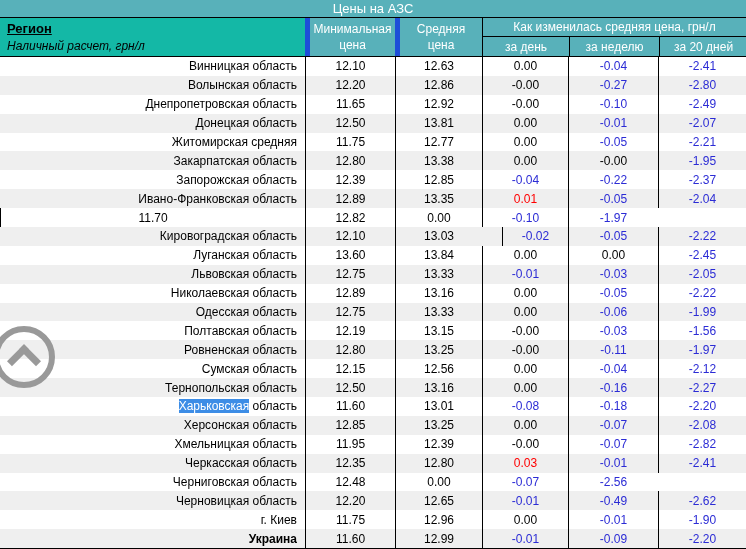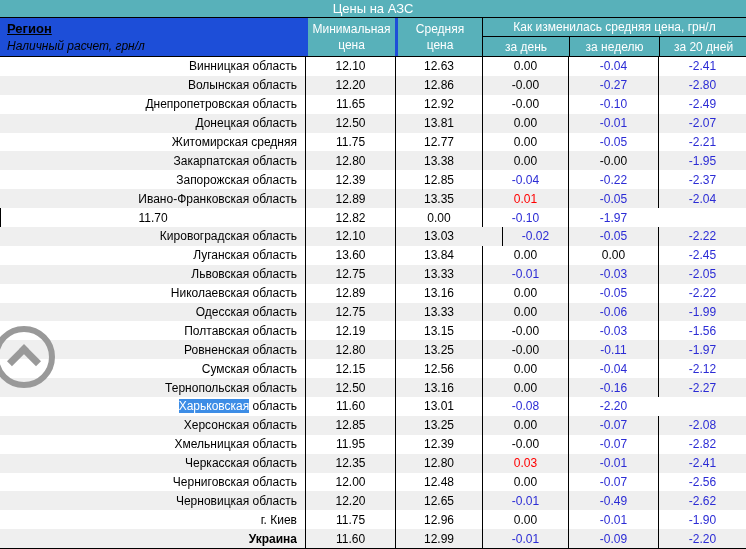--- a/index.html
+++ b/index.html
@@ -11,25 +11,25 @@
   
   .title-bar {
     height:18px; background:var(--teal); border-bottom:1px solid #000;
     color:#fff; text-align:center; line-height:17px; font-size:13px;
   }
   
   .header-band {
     display:grid; grid-template-columns:305px 90px 87px 264px;
     height:39px; border-bottom:1px solid #000;
   }
-  .region-head { background:#1d4ed8; padding:3px 0 0 7px; }
+  .region-head { background:#14b8a6; padding:3px 0 0 7px; }
   .region-title { font-weight:bold; text-decoration:underline; font-size:13px; display:inline-block; }
   .region-sub { font-style:italic; font-size:12px; margin-top:3px; }
   .hdr-cell {
-    background:var(--teal); color:#fff; border-left:3px solid #1d4ed8;
+    background:var(--teal); color:#fff; border-left:5px solid #1d4ed8;
     display:flex; align-items:center; justify-content:center;
     text-align:center; line-height:1.35; padding:0 14px;
   }
   .group-col { display:flex; flex-direction:column; border-left:1px solid #000; }
   .group-label {
     height:19px; background:var(--teal); color:#fff; border-bottom:1px solid #000;
     display:flex; align-items:center; justify-content:center;
   }
   .sub-row { display:grid; grid-template-columns:86px 90px 88px; flex:1; }
   .sub-cell {
@@ -225,20 +225,21 @@
         <div class="cell val-cell">13.16</div>
         <div class="cell val-cell" style="color: rgb(0, 0, 0);">0.00</div>
         <div class="cell val-cell" style="color: rgb(43, 43, 213);">-0.16</div>
         <div class="cell val-cell" style="color: rgb(43, 43, 213);">-2.27</div>
       </div>
       <div class="row">
         <div class="cell region-cell"><span class="selected">Харьковская</span> область</div>
         <div class="cell val-cell">11.60</div>
         <div class="cell val-cell">13.01</div>
         <div class="cell val-cell" style="color: rgb(43, 43, 213);">-0.08</div>
+        <div class="cell val-cell" style="color: rgb(43, 43, 213);">-0.18</div>
         <div class="cell val-cell" style="color: rgb(43, 43, 213);">-2.20</div>
       </div>
       <div class="row stripe">
         <div class="cell region-cell">Херсонская область</div>
         <div class="cell val-cell">12.85</div>
         <div class="cell val-cell">13.25</div>
         <div class="cell val-cell" style="color: rgb(0, 0, 0);">0.00</div>
         <div class="cell val-cell" style="color: rgb(43, 43, 213);">-0.07</div>
         <div class="cell val-cell" style="color: rgb(43, 43, 213);">-2.08</div>
       </div>
@@ -253,21 +254,20 @@
       <div class="row stripe">
         <div class="cell region-cell">Черкасская область</div>
         <div class="cell val-cell">12.35</div>
         <div class="cell val-cell">12.80</div>
         <div class="cell val-cell" style="color: rgb(255, 0, 0);">0.03</div>
         <div class="cell val-cell" style="color: rgb(43, 43, 213);">-0.01</div>
         <div class="cell val-cell" style="color: rgb(43, 43, 213);">-2.41</div>
       </div>
       <div class="row">
         <div class="cell region-cell">Черниговская область</div>
-        <div class="cell val-cell">12.00</div>
         <div class="cell val-cell">12.48</div>
         <div class="cell val-cell" style="color: rgb(0, 0, 0);">0.00</div>
         <div class="cell val-cell" style="color: rgb(43, 43, 213);">-0.07</div>
         <div class="cell val-cell" style="color: rgb(43, 43, 213);">-2.56</div>
       </div>
       <div class="row stripe">
         <div class="cell region-cell">Черновицкая область</div>
         <div class="cell val-cell">12.20</div>
         <div class="cell val-cell">12.65</div>
         <div class="cell val-cell" style="color: rgb(43, 43, 213);">-0.01</div>

